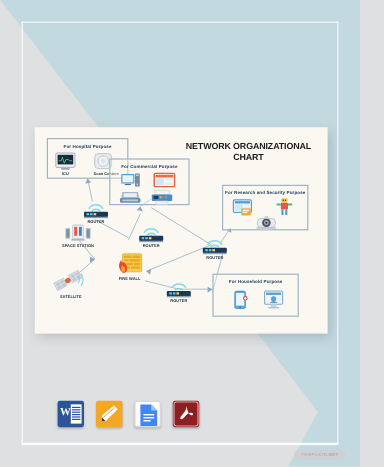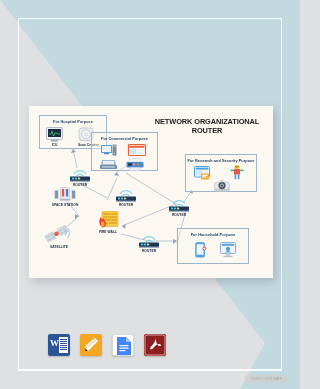--- a/index.html
+++ b/index.html
@@ -118,21 +118,21 @@
     <g fill="#8fa6bd">
       <polygon points="44,43 42,47 47,46"></polygon>
       <polygon points="88,66 85,69 90,70"></polygon>
       <polygon points="93,120 97,118 96,123"></polygon>
       <polygon points="148,135 144,133 144,138"></polygon>
       <polygon points="163,84 160,86 164,88"></polygon>
       <polygon points="50,110 46,108 46,113"></polygon>
     </g>
   </svg>
 
-  <div id="chart-title">NETWORK ORGANIZATIONAL ROUTER</div>
+  <div id="chart-title">NETWORK ORGANIZATIONAL CHART</div>
 
   <div class="group" id="grp-hospital">
     <div class="group-title">For Hospital Purpose</div>
 
     <div style="position:absolute;left:6px;top:11px;">
       <svg width="17" height="15">
         <rect x="0.5" y="0.5" width="16" height="12" rx="1" fill="#eceff3" stroke="#9aa7b5" stroke-width="0.7"></rect>
         <rect x="2" y="2" width="13" height="8" fill="#1b2a3d"></rect>
         <polyline points="3,7 5,7 6,4 7.5,9 9,6 11,6 12,7 14,7" fill="none" stroke="#3fe07a" stroke-width="0.7"></polyline>
         <rect x="5" y="13" width="7" height="1.4" fill="#9aa7b5"></rect>

